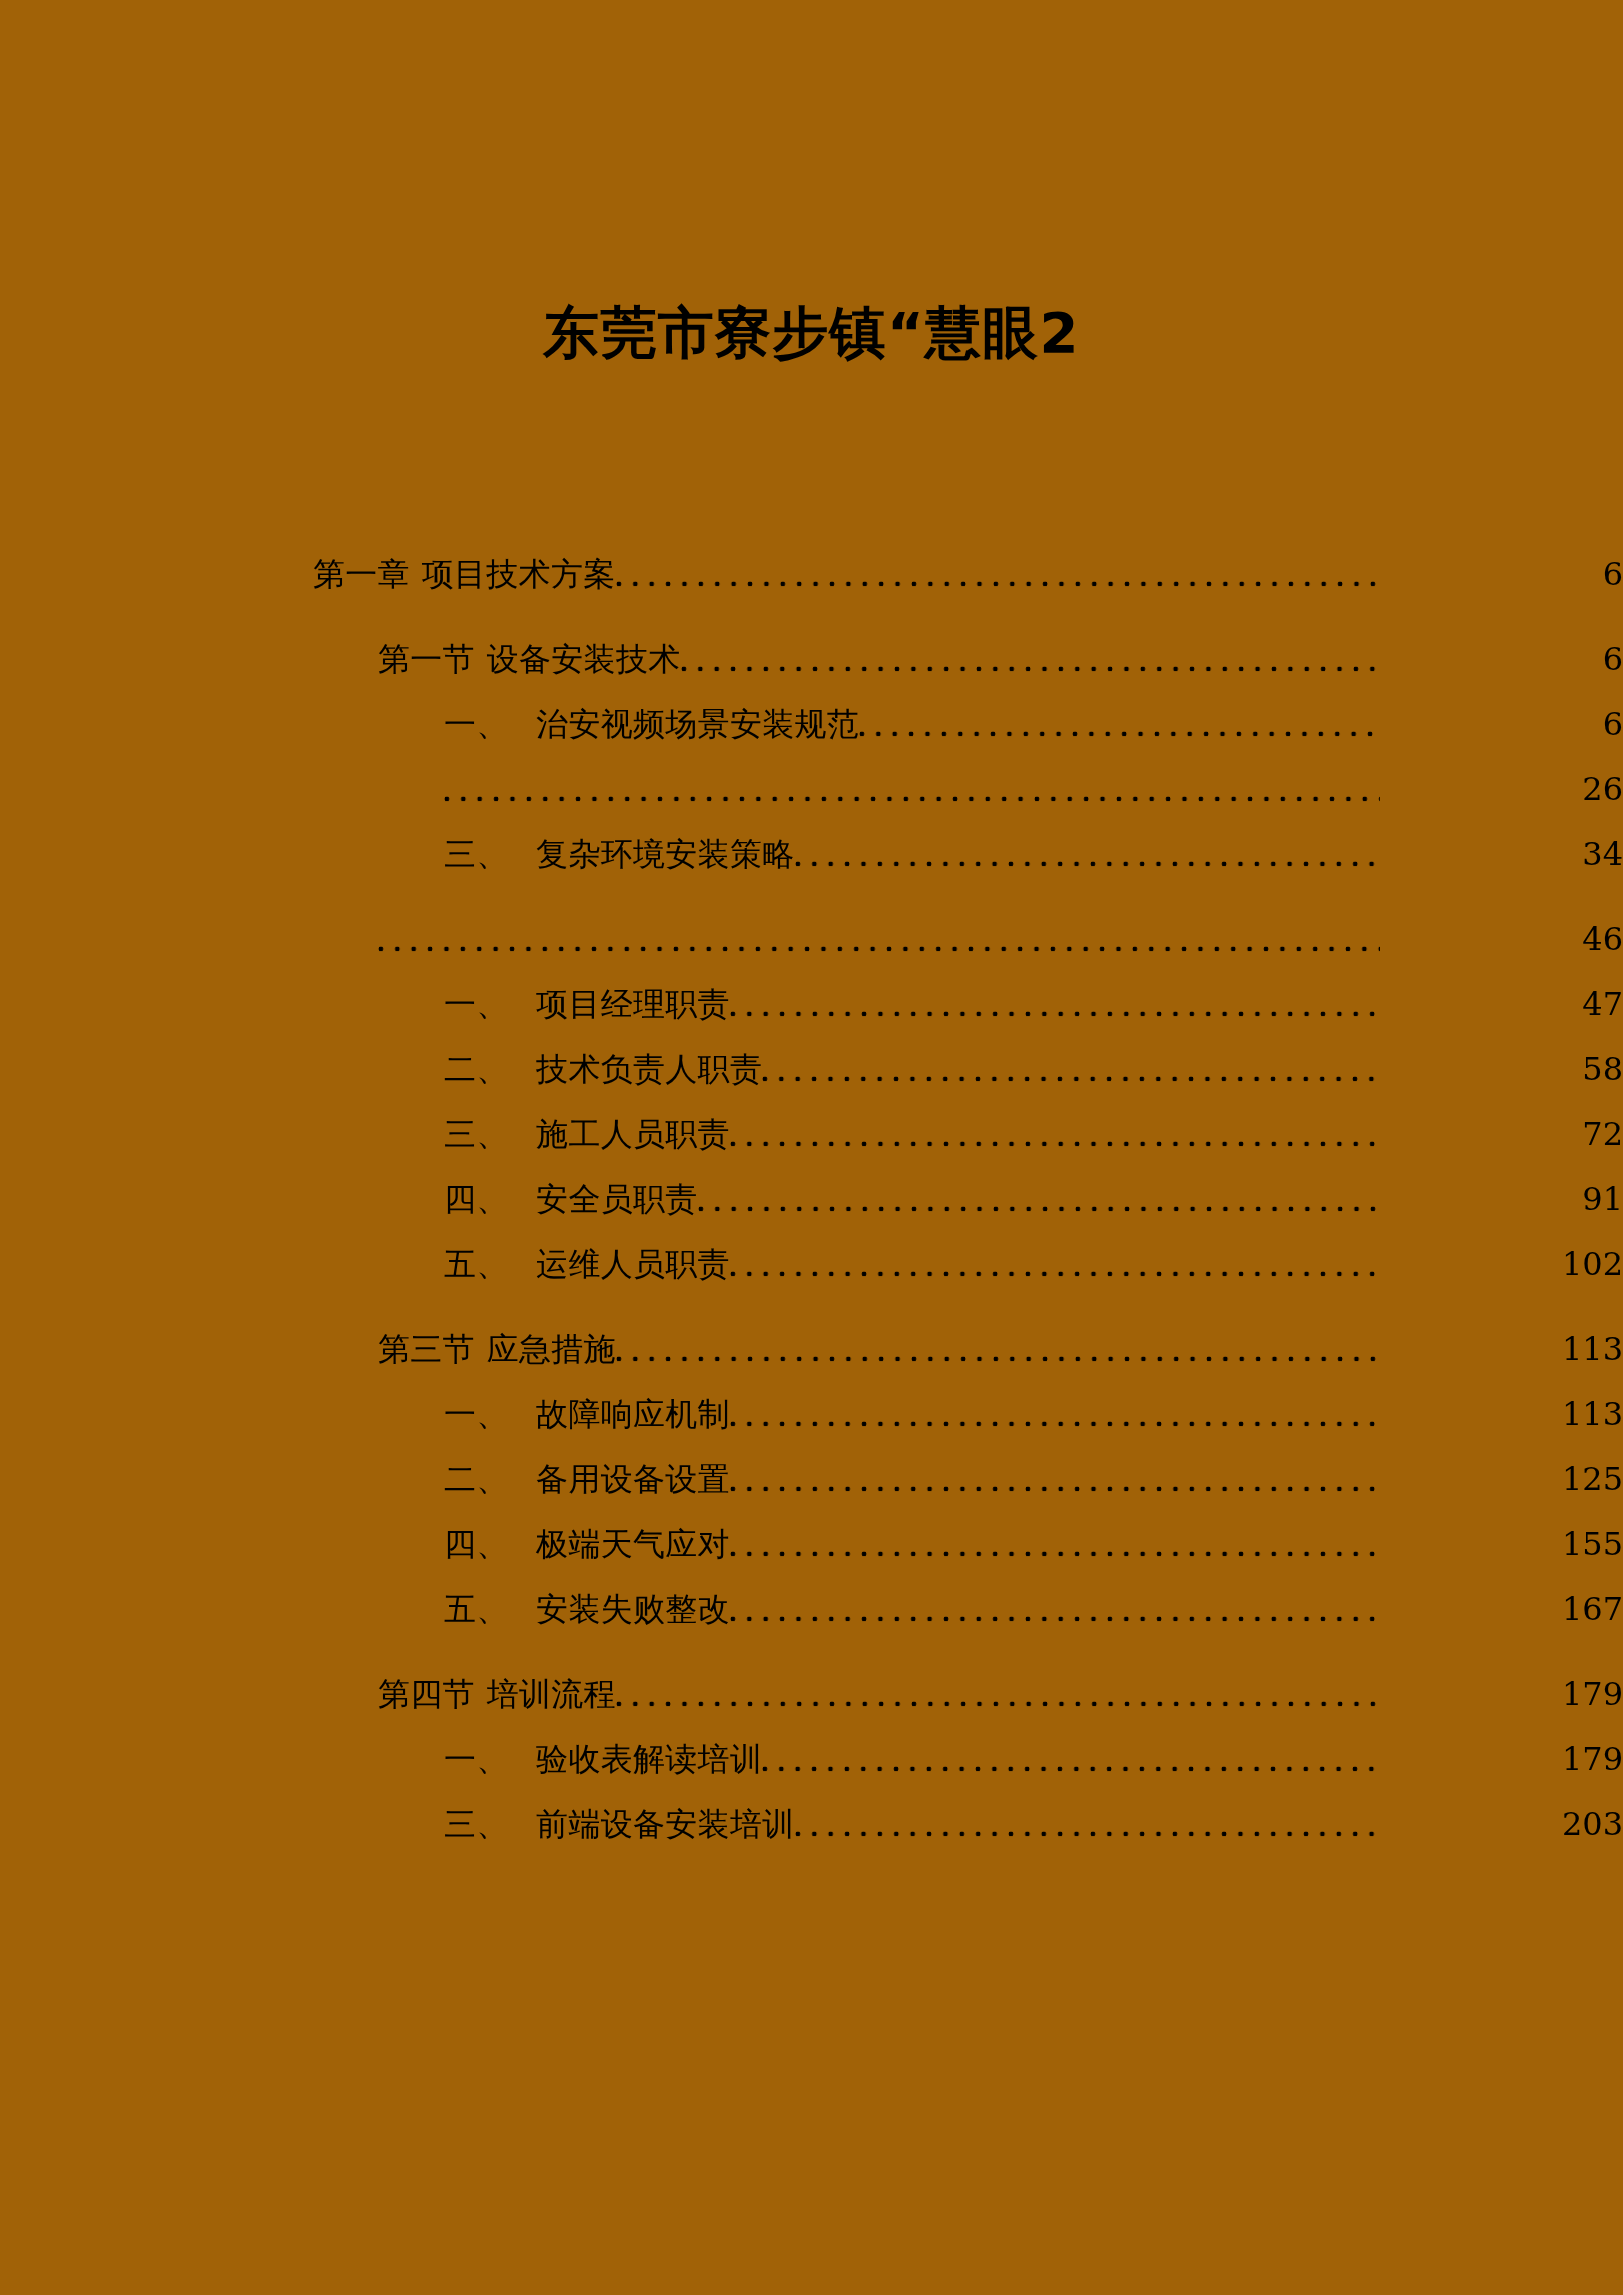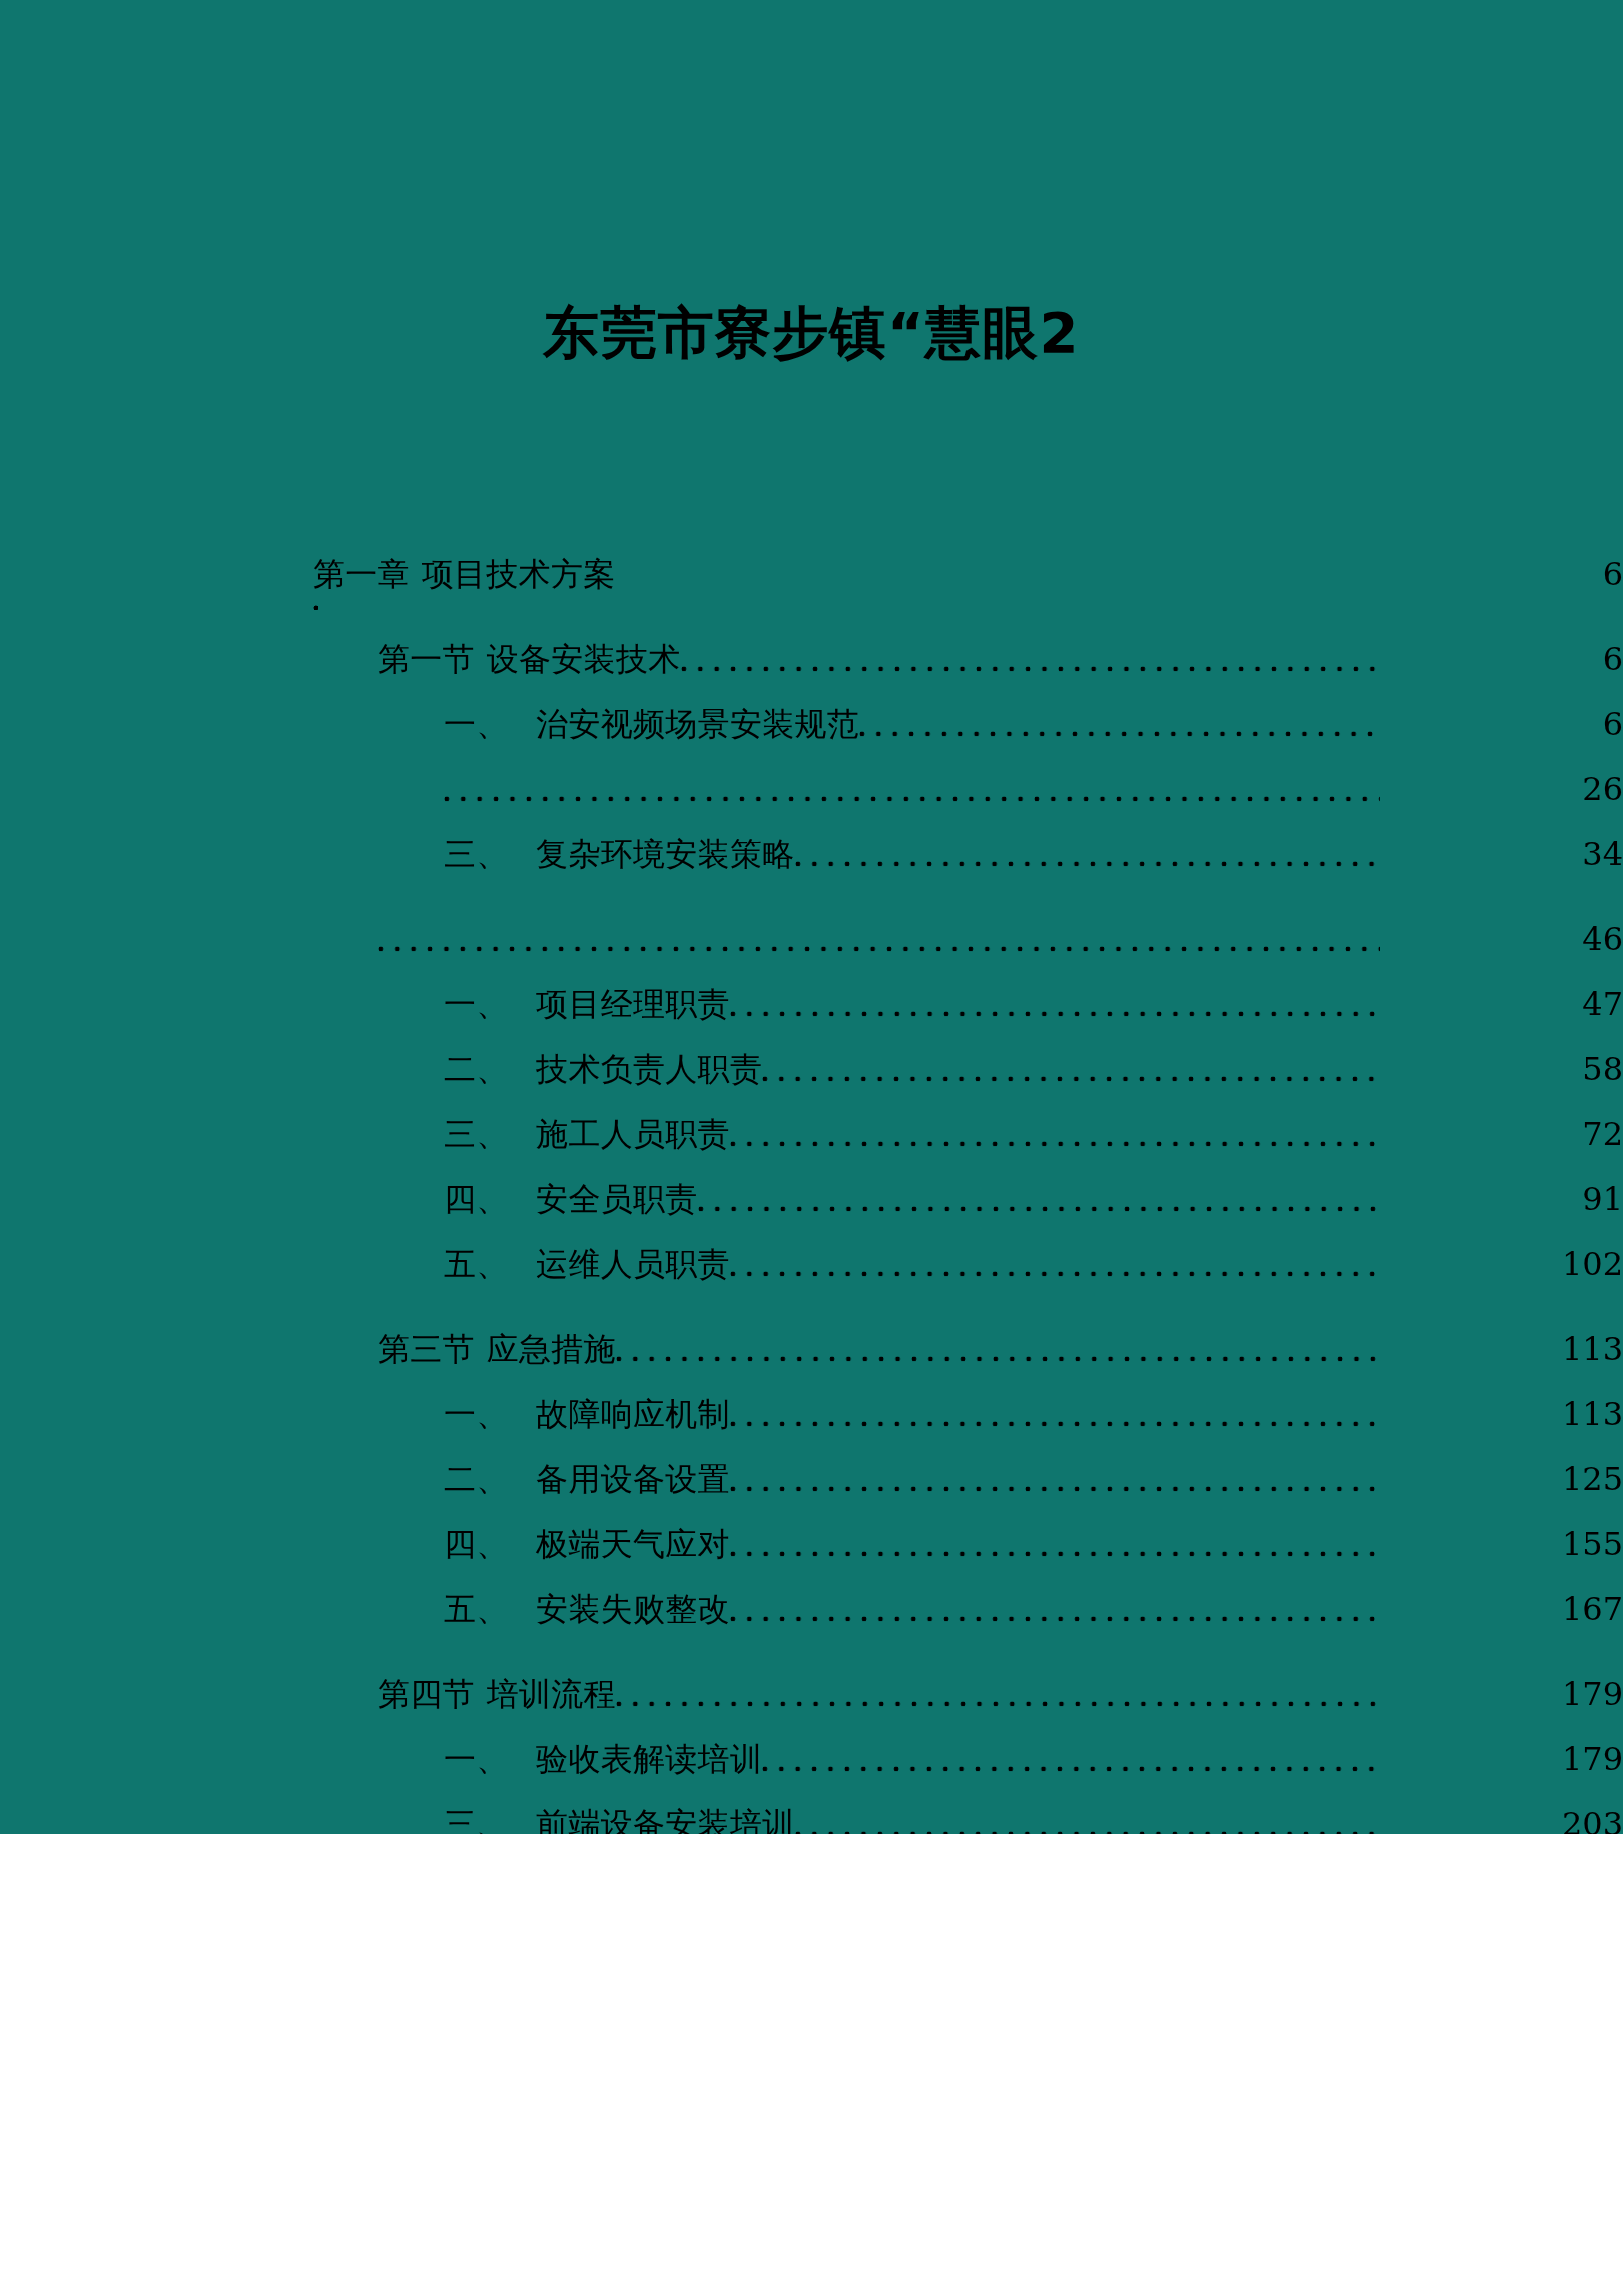--- a/index.html
+++ b/index.html
@@ -8,22 +8,22 @@
     padding: 0;
     background: #ffffff;
   }
   body {
     font-family: "DejaVu Serif", "Liberation Serif", serif;
     color: #000000;
   }
   #page {
     position: relative;
     width: 1623px;
-    height: 1834px;
-    background: #0f766e;
+    height: 2295px;
+    background: #a16207;
     overflow: hidden;
   }
 
   
   #doc-title {
     position: absolute;
     left: 0;
     right: 0;
     top: 298px;
     text-align: center;
@@ -87,21 +87,21 @@
     top: 0;
     width: 216px;
     text-align: right;
     font-size: 32px;
     line-height: 41px;
     font-family: "DejaVu Serif", "Liberation Serif", serif;
     white-space: nowrap;
   }
 
   
-  .lvl1 { padding-left: 313px; flex-direction: column; }
+  .lvl1 { padding-left: 313px; }
   .lvl2 { padding-left: 378px; margin-top: 20px; }
   .lvl3 { padding-left: 444px; }
 
   
   .num-1 { margin-right: 11.8px; }  
   .num-3 { margin-right: 27.5px; }  
 </style>
 </head>
 <body>
 

